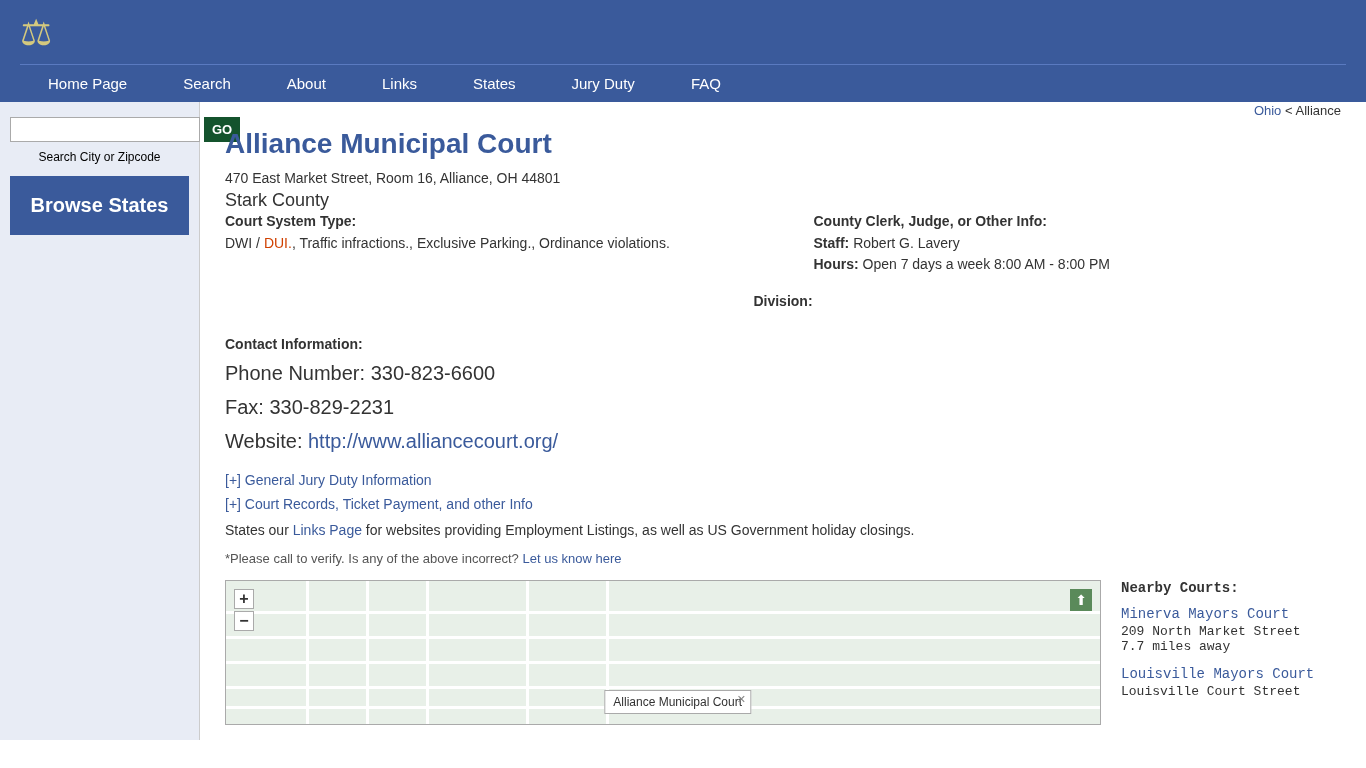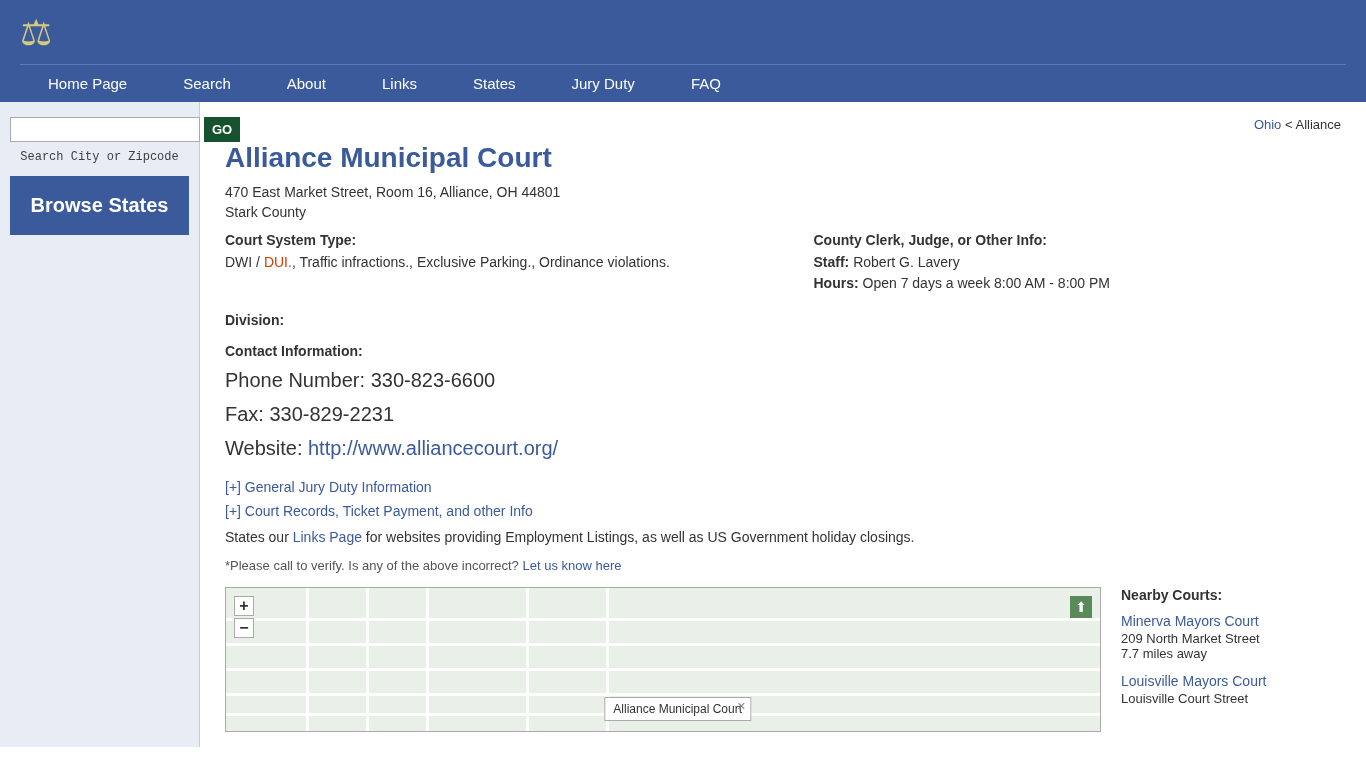--- a/index.html
+++ b/index.html
@@ -74,43 +74,42 @@
       background: #14532d;
       color: #fff;
       border: none;
       padding: 4px 8px;
       font-size: 13px;
       cursor: pointer;
       font-weight: bold;
     }
     .search-label {
       font-size: 12px;
-      color: #404040;
+      color: #000000;
       text-align: center;
       margin-bottom: 12px;
       display: block;
-      font-family: Liberation Mono, monospace;
     }
     .browse-states-btn {
       background: #3a5a9b;
       color: #fff;
       text-align: center;
       padding: 18px 10px;
       font-size: 20px;
       font-weight: bold;
       cursor: pointer;
       width: 100%;
       border: none;
       display: block;
     }
 
     
     .content {
       flex: 1;
-      padding: 15px 25px;
+      padding: 1px 25px;
     }
 
     
     .breadcrumb {
       text-align: right;
       font-size: 13px;
       margin-bottom: 10px;
       color: #333;
     }
     .breadcrumb a {
@@ -124,23 +123,23 @@
       font-weight: bold;
       color: #3a5a9b;
       margin-bottom: 10px;
     }
     .court-address {
       font-size: 14px;
       color: #333;
       margin-bottom: 4px;
     }
     .court-county {
-      font-size: 14px;
-      color: #333;
-      margin-bottom: 12px;
+      font-size: 18px;
+      color: #333;
+      margin-bottom: 2px;
     }
 
     
     .info-grid {
       display: flex;
       gap: 61px;
       margin-bottom: 18px;
     }
     .info-left, .info-right {
       flex: 1;
@@ -154,21 +153,22 @@
       font-size: 14px;
       color: #333;
       line-height: 1.5;
     }
     .info-value a {
       color: #d04000;
       text-decoration: none;
     }
 
     .division-section {
-      margin-bottom: 15px;
+      margin-bottom: 27px;
+      text-align: center;
     }
 
     .contact-section {
       margin-bottom: 14px;
     }
     .contact-section .info-label {
       margin-bottom: 4px;
     }
     .contact-line {
       font-size: 20px;
@@ -286,20 +286,21 @@
       height: 22px;
       text-align: center;
       line-height: 22px;
       font-size: 14px;
     }
 
     
     .nearby-courts {
       width: 220px;
       min-width: 220px;
+      font-family: Liberation Mono, monospace;
     }
     .nearby-title {
       font-weight: bold;
       font-size: 14px;
       margin-bottom: 10px;
     }
     .nearby-court-name {
       color: #3a5a9b;
       text-decoration: none;
       font-size: 14px;

